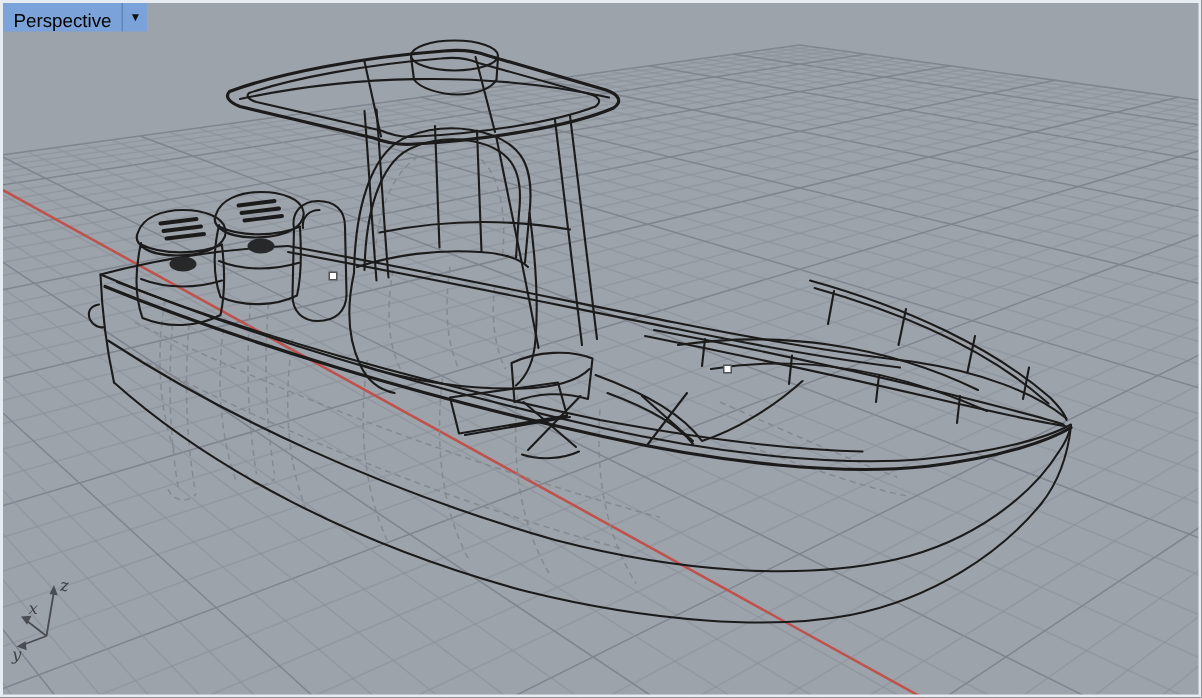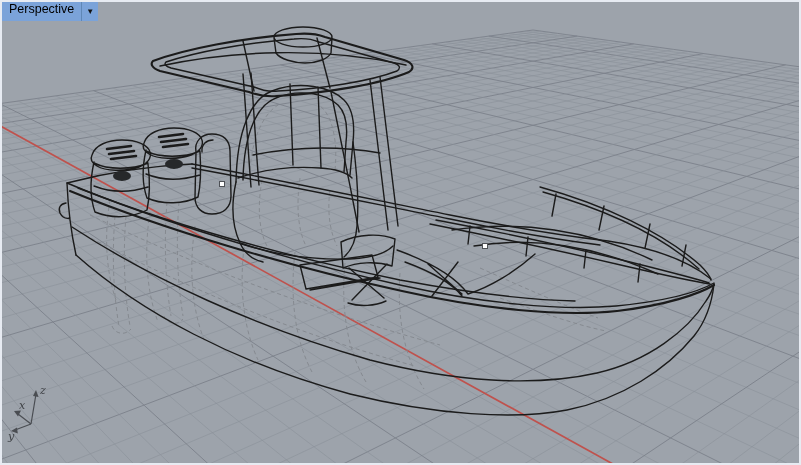--- a/index.html
+++ b/index.html
@@ -5,21 +5,21 @@
   html,body{margin:0;padding:0;background:#777;}
   .stage{
     position:relative;width:801px;height:465px;overflow:hidden;
     background:var(--bg,#9da3ab);
     font-family:"Liberation Sans",sans-serif;
   }
   .frame{position:absolute;inset:0;box-shadow:inset 0 0 0 2px var(--border,#e7ebf2);pointer-events:none;z-index:6;}
   svg.scene{position:absolute;left:0;top:0;z-index:1;}
   .vp-tab{
     position:absolute;top:2px;left:2px;z-index:7;
-    display:flex;align-items:flex-start;height:19px;
+    display:flex;align-items:flex-end;height:19px;
     background:var(--tabbg,#7ba3d9);color:var(--tabtext,#000);
     font-size:12.5px;cursor:default;user-select:none;
   }
   .vp-tab .label{padding:0 7px 0 7px;}
   .vp-tab .sep{width:1px;align-self:stretch;background:#5f87b6;}
   .vp-tab .arrow{font-size:8px;line-height:19px;padding:0 4px;color:#111;}
   #grid line{stroke-width:1;}
   #xaxis{stroke:var(--xaxis,#bf524d);stroke-width:1.7;fill:none;}
   #hidden path{stroke:var(--hidden,#84888e);stroke-width:1;fill:none;stroke-dasharray:4 3;opacity:.95;}
   #boat path{stroke:var(--wire,#1b1b1b);stroke-width:1.4;fill:none;stroke-linecap:round;stroke-linejoin:round;}

